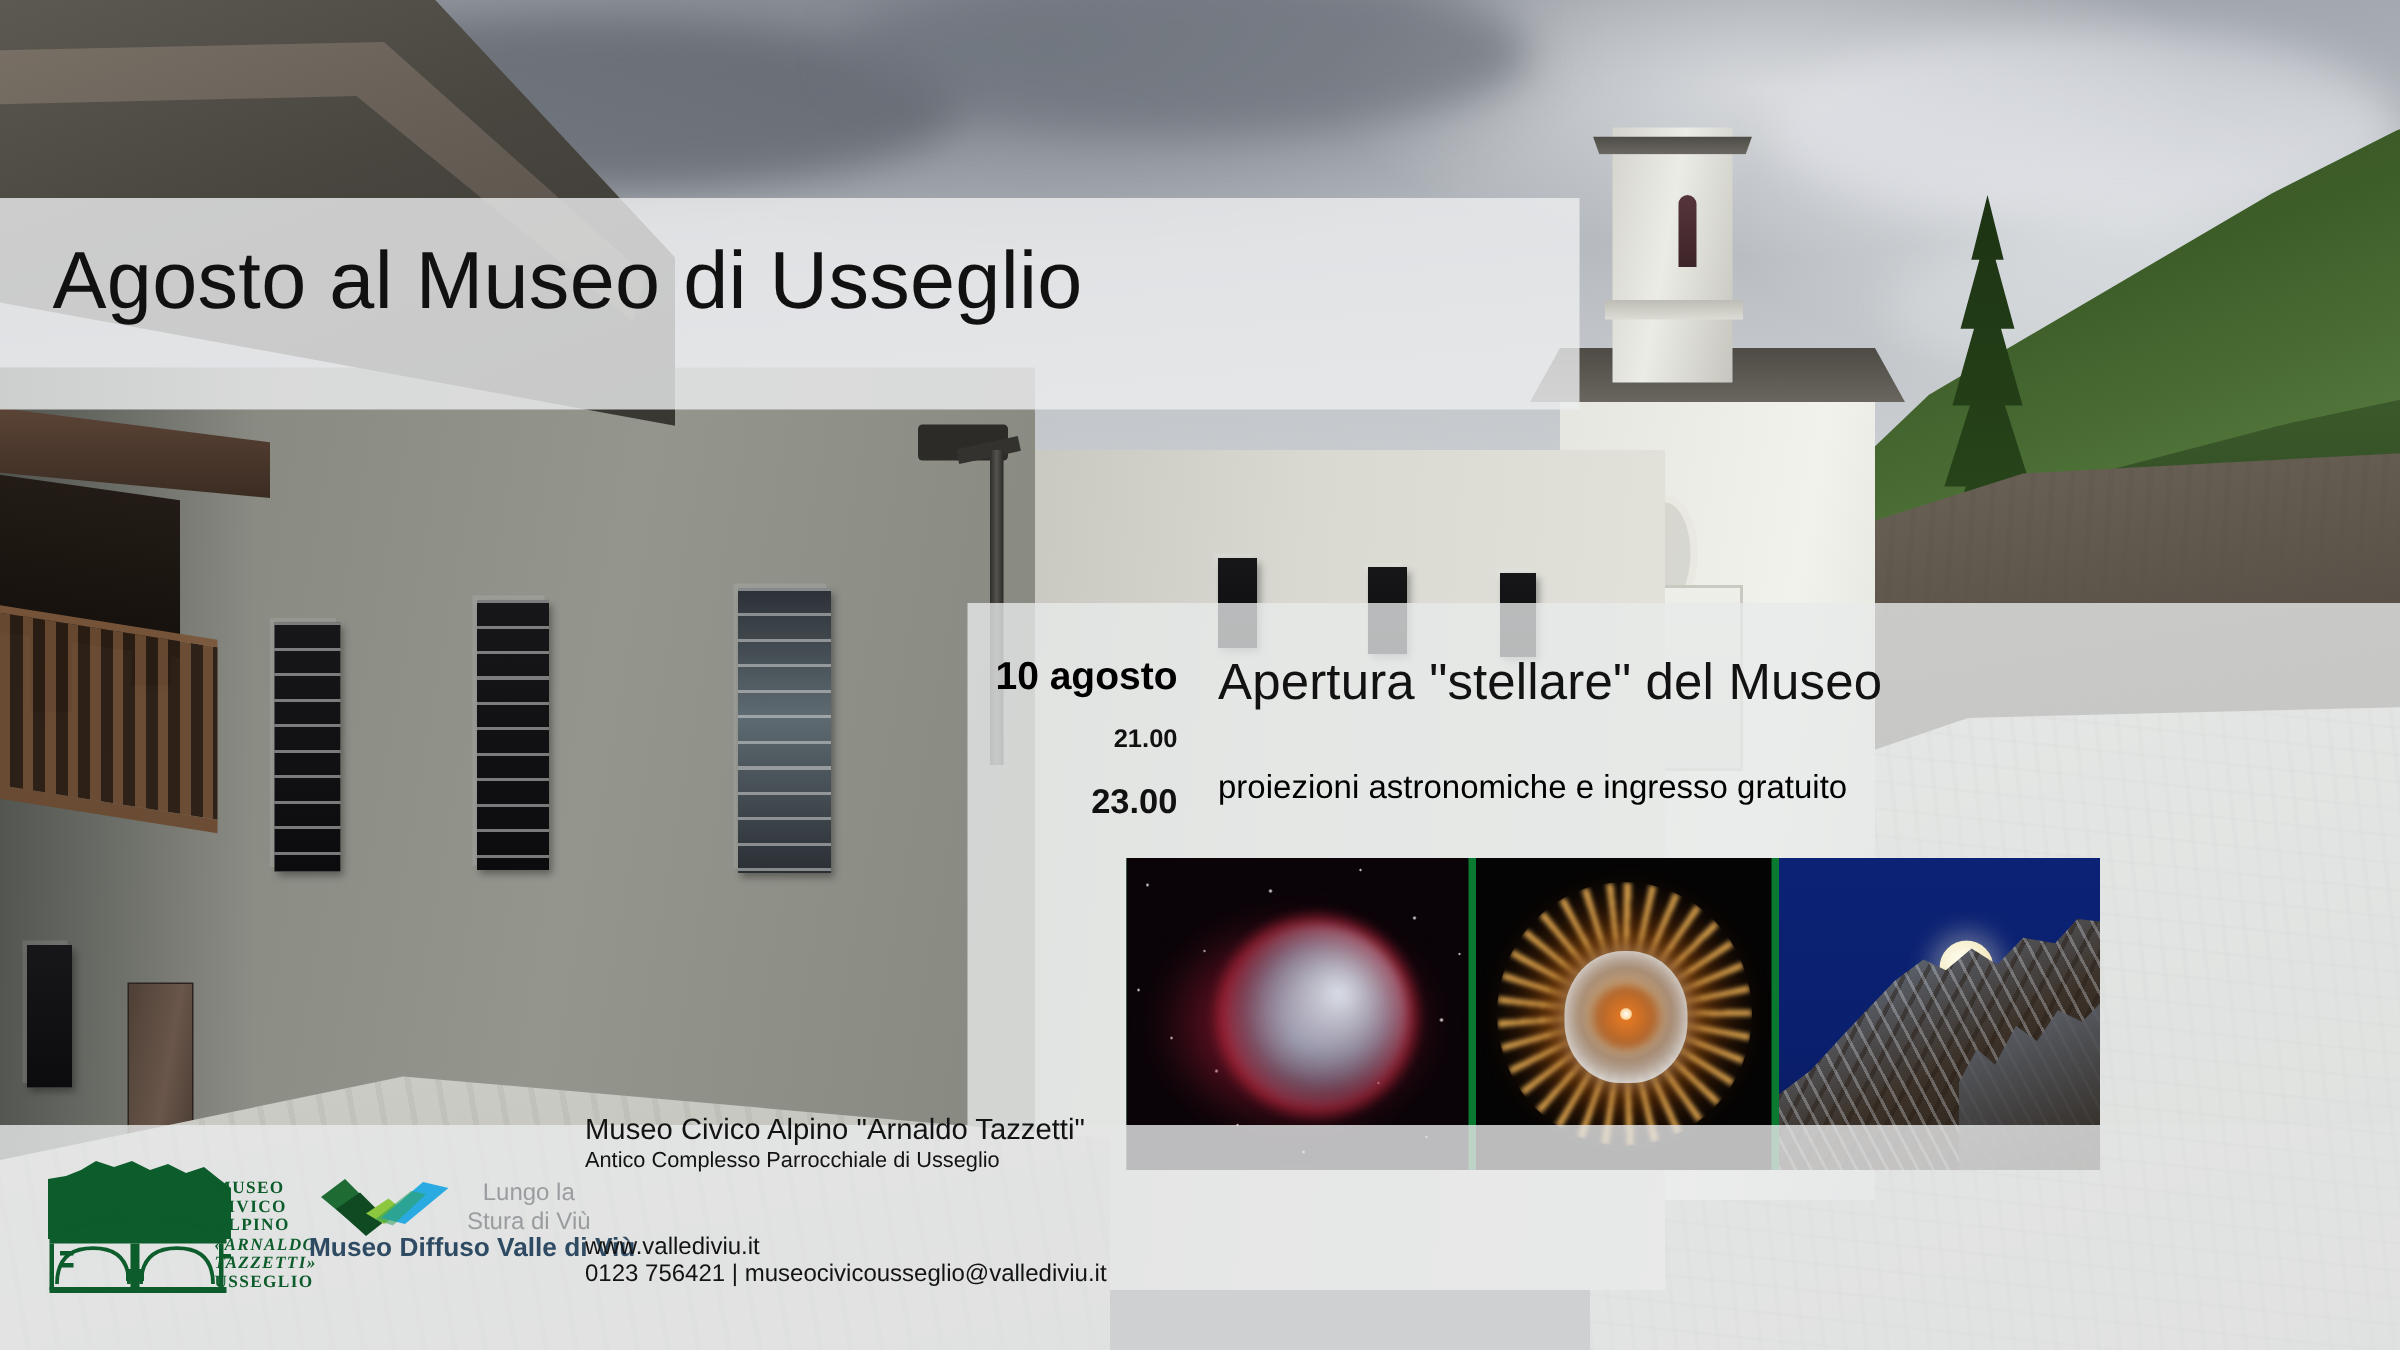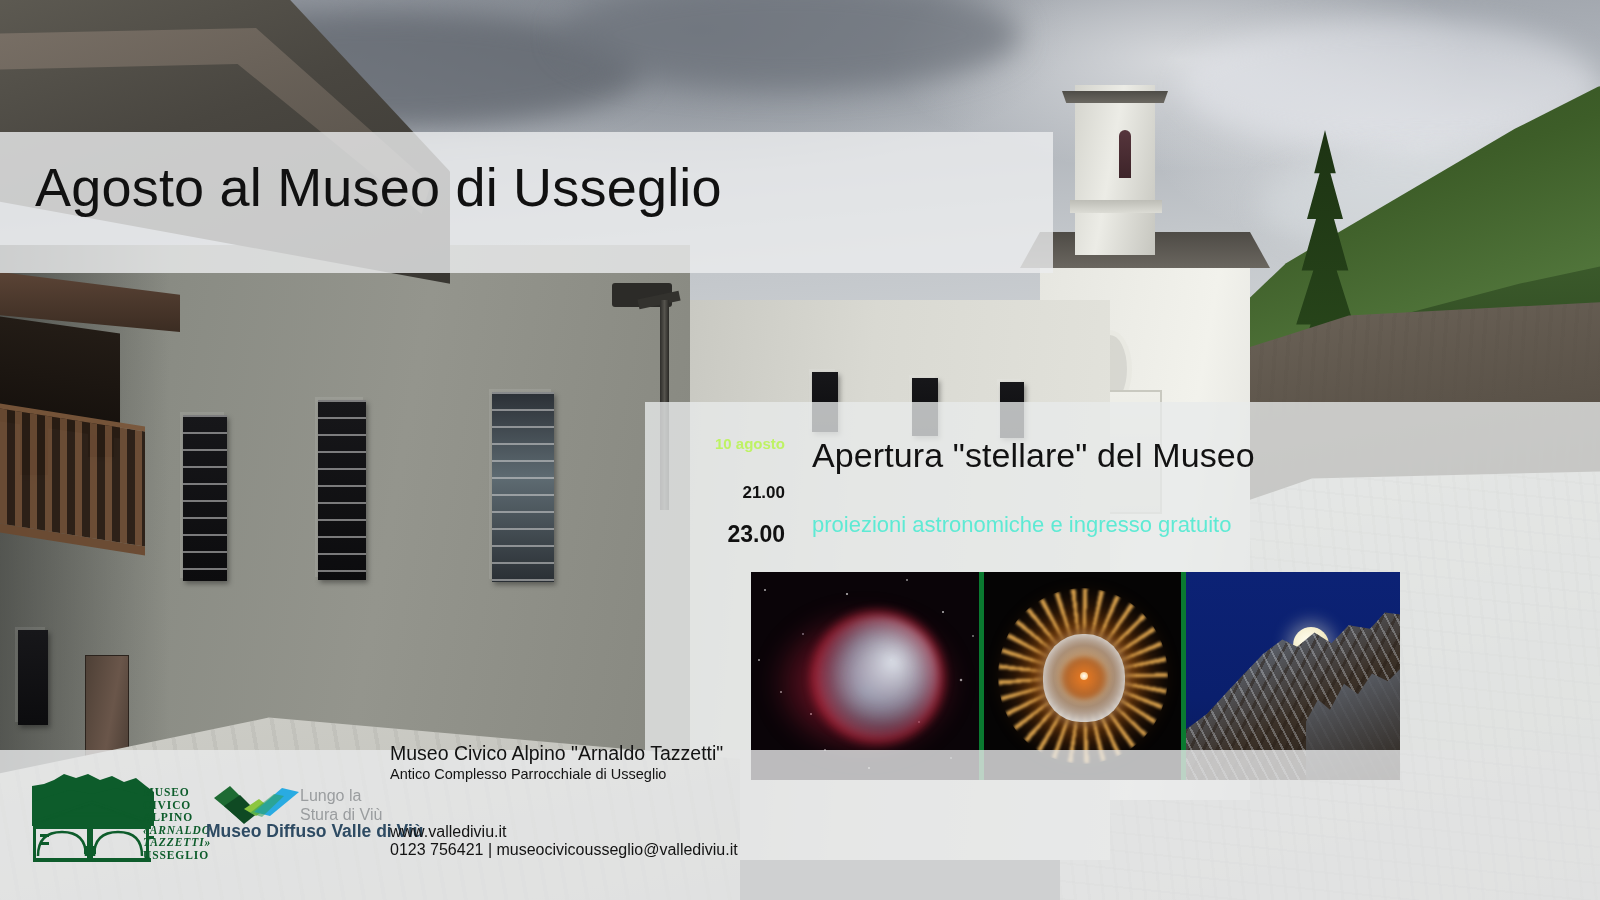--- a/index.html
+++ b/index.html
@@ -221,21 +221,21 @@
     background: rgba(232,234,235,.78);
   }
   .panel-bottom {
     position:absolute; left:0px; top:750px; width:1600px; height:150px;
     background: rgba(232,234,235,.80);
   }
 
   .ev-date {
     position:absolute; left:650px; top:435px; width:135px;
     text-align:right;
-    font-size:15px; font-weight:bold; color:#bef264;
+    font-size:26px; font-weight:bold; color:#000000;
     font-family:"Liberation Sans", sans-serif;
   }
   .ev-t1 {
     position:absolute; left:650px; top:483px; width:135px;
     text-align:right; font-size:17px; font-weight:bold; color:#111;
   }
   .ev-t2 {
     position:absolute; left:650px; top:521px; width:135px;
     text-align:right; font-size:23px; font-weight:bold; color:#111;
   }
@@ -243,21 +243,21 @@
     position:absolute; left:812px; top:436px;
     font-size:34px; font-weight:400; color:#121212;
     letter-spacing:.1px; white-space:nowrap;
   }
   .ev-l1 {
     position:absolute; left:812px; top:480px;
     font-size:22px; color:#161616; white-space:nowrap;
   }
   .ev-l2 {
     position:absolute; left:812px; top:512px;
-    font-size:22px; color:#5eead4; white-space:nowrap;
+    font-size:22px; color:#000000; white-space:nowrap;
   }
 
   
   .strip { position:absolute; left:751px; top:572px; width:649px; height:208px; display:flex; background:#0a7a30;}
   .strip .cell { position:relative; height:208px; overflow:hidden; }
   .cell1 { width:228px; background:#0a0408; }
   .cell2 { width:197px; background:#050404; margin-left:5px; }
   .cell3 { width:214px; background:#0a2270; margin-left:5px; }
 
   
@@ -364,21 +364,21 @@
     position:absolute; left:143px; top:786px;
     font-family:"Liberation Serif", serif;
     font-size:11.5px; line-height:12.6px; color:#0d5c2b;
     letter-spacing:.9px; font-weight:bold;
   }
   .logo-museo-text .it { font-style:italic; }
 
   .logo-diffuso { position:absolute; left:214px; top:782px; width:85px; height:45px; }
   .logo-diffuso-sub {
     position:absolute; left:300px; top:786px; width:105px;
-    text-align:left;
+    text-align:center;
     font-size:16px; line-height:19px; color:#9a9d9f;
   }
   .logo-diffuso-name {
     position:absolute; left:206px; top:821px;
     font-size:17.5px; font-weight:bold; color:#2e4b63; white-space:nowrap;text-align:right;
   }
 
   .ft-museum {
     position:absolute; left:390px; top:742px;
     font-size:19.5px; color:#131313; white-space:nowrap;

